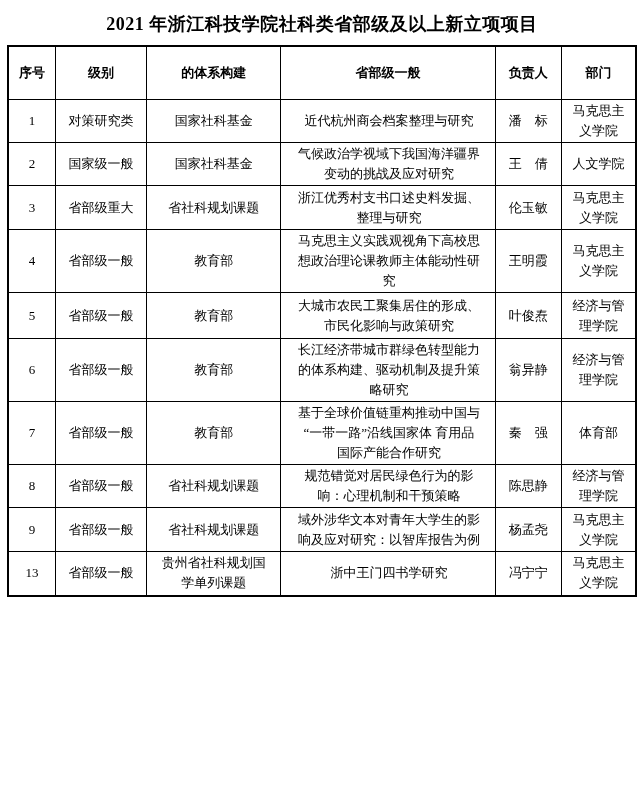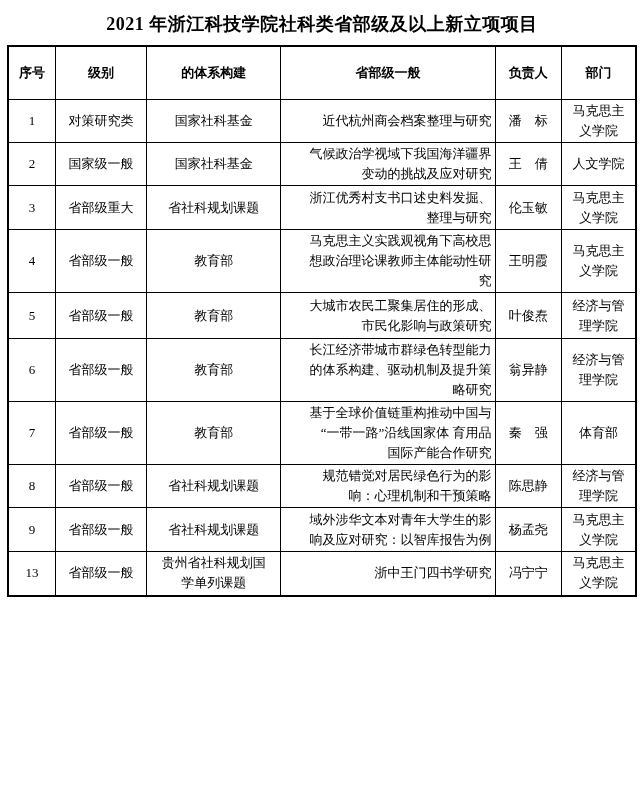--- a/index.html
+++ b/index.html
@@ -44,21 +44,21 @@
     line-height: 20px;
     padding: 1px 4px;
     text-align: center;
     vertical-align: middle;
     white-space: pre-line;
     overflow: hidden;
     font-family: "Liberation Serif", "DejaVu Serif", serif;
   }
   thead tr { height: 26px; }
   th { font-weight: bold; padding: 16px 2px; }
-  td.cell-name { text-align: right; padding-left: 5px; padding-right: 3px; }
+  td.cell-name { text-align: center; padding-left: 5px; padding-right: 3px; }
   
   tbody tr            { height: 44px; }
   tbody tr:nth-child(1)  { height: 38px; }
   tbody tr:nth-child(2)  { height: 43px; }
   tbody tr:nth-child(4)  { height: 61px; }
   tbody tr:nth-child(5)  { height: 46px; }
   tbody tr:nth-child(6)  { height: 60px; }
   tbody tr:nth-child(7)  { height: 62px; }
   tbody tr:nth-child(8)  { height: 41px; }
   tbody tr:nth-child(11) { height: 46px; }

